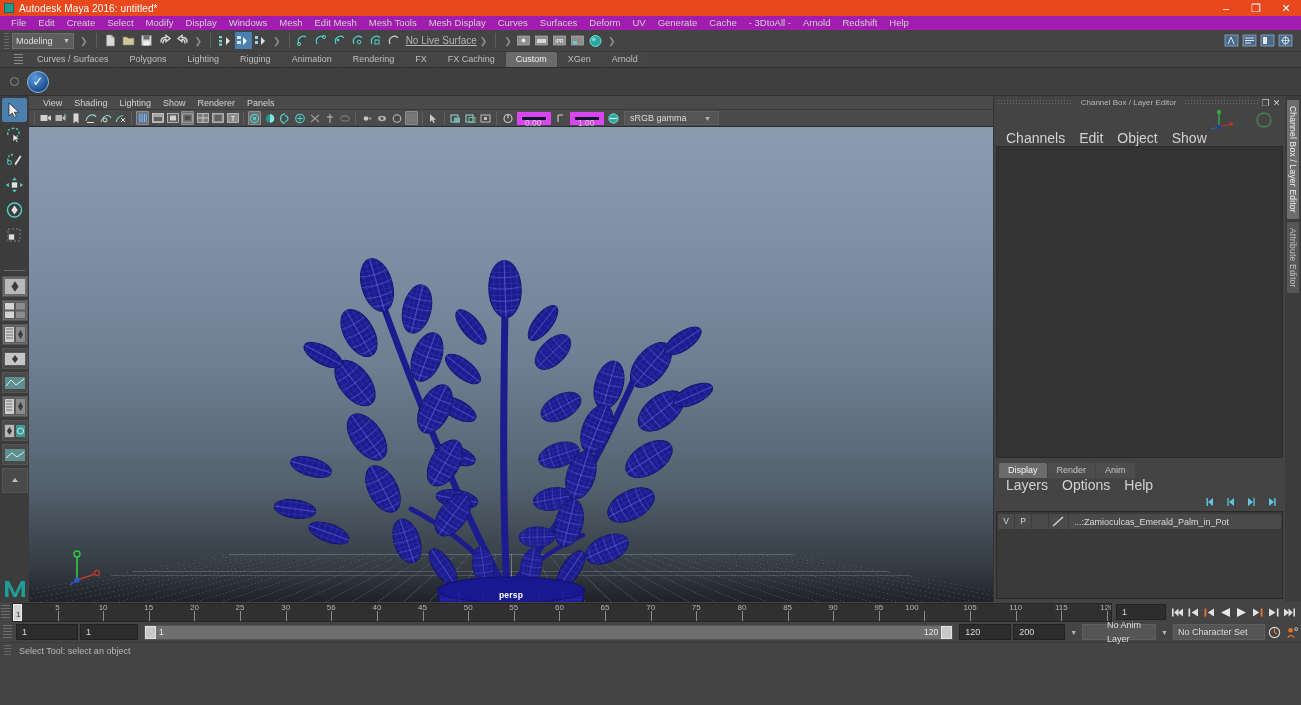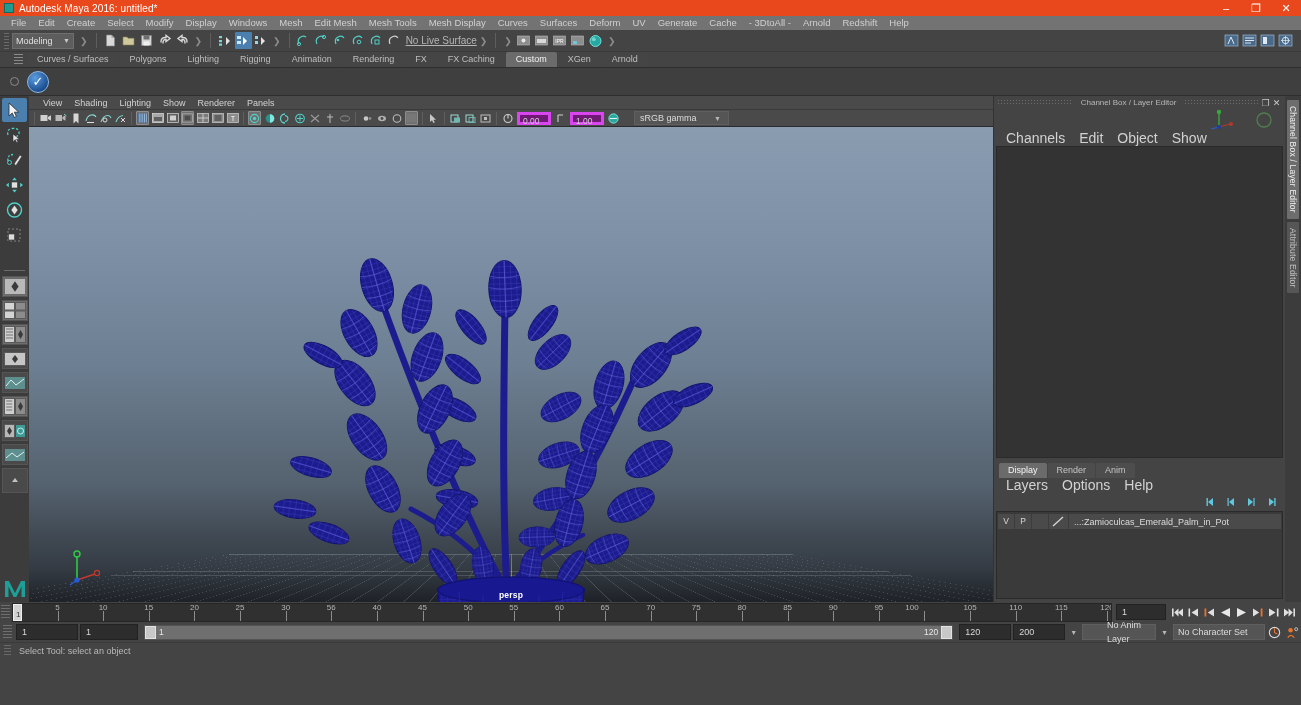--- a/index.html
+++ b/index.html
@@ -25,21 +25,21 @@
   }
   .title-text { font-size: 10px; color: #fff; letter-spacing: .1px; }
   .win-btns { position: absolute; right: 0; top: 0; height: 16px; display: flex; }
   .win-btn {
     width: 30px; height: 16px; display: flex; align-items: center;
     justify-content: center; color: #fff; font-size: 11px; line-height: 1;
   }
 
   
   .menubar {
-    height: 14px; background: #737373; display: flex; align-items: center;
+    height: 14px; background: #a21caf; display: flex; align-items: center;
     padding-left: 5px; gap: 0px;
   }
   .menu-item {
     font-size: 9.5px; color: #d0d0d0; padding: 0 6px; height: 14px;
     line-height: 14px; white-space: nowrap;
   }
 
   
   .statusline {
     height: 22px; background: #444444; display: flex; align-items: center;
@@ -134,29 +134,29 @@
     height: 17px; background: #4a4a4a; display: flex; align-items: center;
     padding: 0 2px; border-bottom: 1px solid #2b2b2b;
   }
   .vb {
     width: 13px; height: 14px; display: flex; align-items: center;
     justify-content: center; margin: 0 1px; border-radius: 1px; flex: none;
   }
   .vb.on { background: #6f6f6f; border: 1px solid #8d8d8d; }
   .vsep { width: 1px; height: 13px; background: #5e5e5e; margin: 0 3px; flex: none; }
   .vnum {
-    width: 34px; height: 13px; background: #701a75; border: 3px solid #d946ef;
+    width: 34px; height: 13px; background: #0f172a; border: 5px solid #d946ef;
     font-size: 8.5px; color: #cfcfcf; line-height: 13px; padding-left: 3px;
     margin: 8px 2px; flex: none;
   }
   .gamma-sel {
     width: 95px; height: 14px; background: #555; border: 1px solid #5f5f5f;
     font-size: 9px; color: #dcdcdc; line-height: 13px; padding-left: 5px;
     display: flex; align-items: center; justify-content: space-between;
-    padding-right: 4px; margin-left: 13px; flex: none;
+    padding-right: 4px; margin-left: 3px; flex: none;
   }
 
   
   .viewport {
     flex: 1; position: relative; overflow: hidden;
     background: linear-gradient(to bottom, #8a9cb0 0%, #7d90a6 25%, #6d7f92 50%, #55626f 75%, #343b43 93%, #1e2227 100%);
   }
   .grid-floor {
     position: absolute; left: 50%; bottom: 0px; width: 1100px; height: 300px;
     transform: translateX(-50%) perspective(300px) rotateX(72deg);

